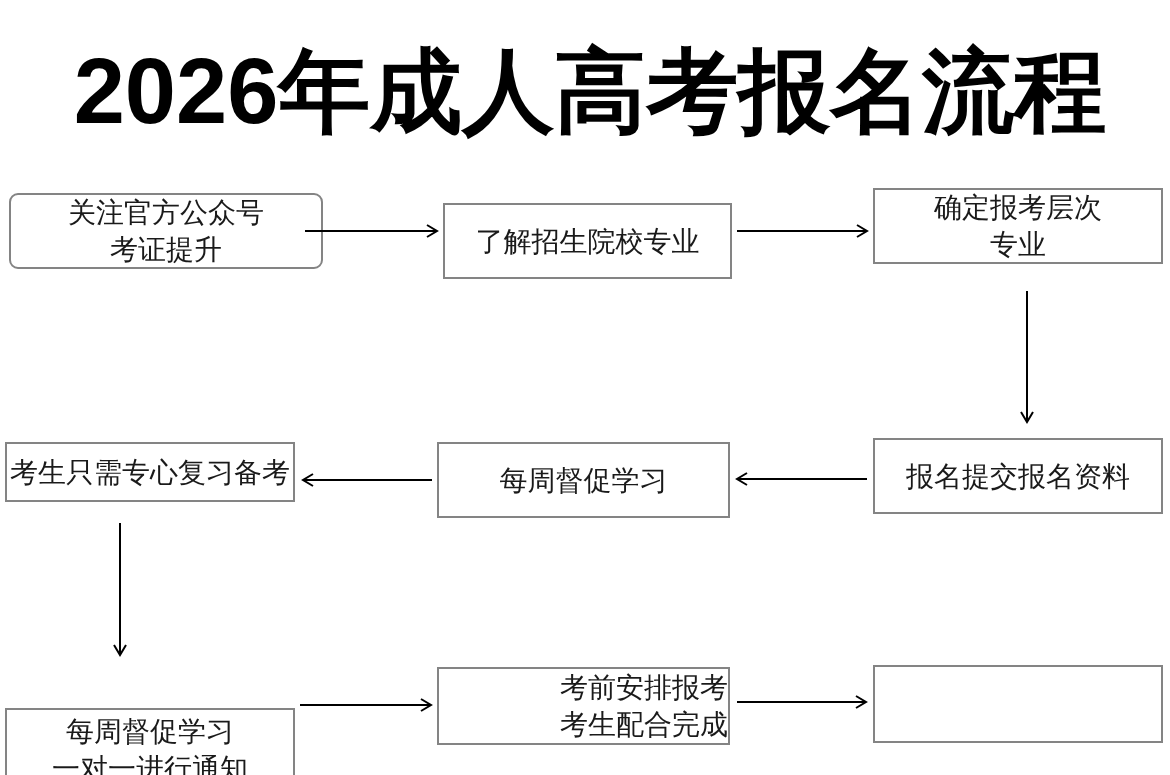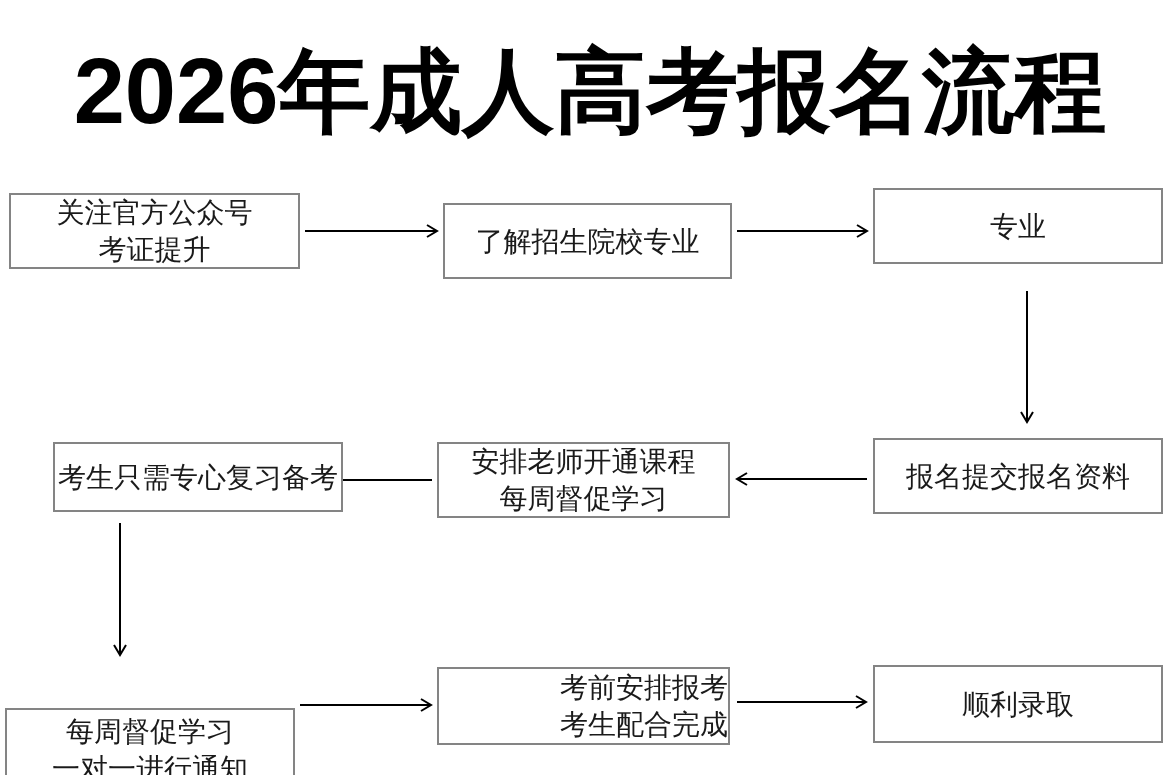--- a/index.html
+++ b/index.html
@@ -56,68 +56,68 @@
     fill: none;
   }
 </style>
 </head>
 <body>
 
 <div class="canvas">
 
   <h1 class="title">2026年成人高考报名流程</h1>
 
-  <div class="box" style="left:9px; top:193px; width:291px; height:76px;">
+  <div class="box" style="left:9px; top:193px; width:314px; height:76px;border-radius:9px;">
     <div class="line">关注官方公众号</div>
     <div class="line">考证提升</div>
   </div>
 
   <svg class="arrow" style="left:305px; top:223px;" width="134" height="16">
     <line x1="0" y1="8" x2="131" y2="8"></line>
     <path d="M122,2 L132,8 L122,14"></path>
   </svg>
 
   <div class="box" style="left:443px; top:203px; width:289px; height:76px;">
     <div class="line">了解招生院校专业</div>
   </div>
 
   <svg class="arrow" style="left:737px; top:223px;" width="132" height="16">
     <line x1="0" y1="8" x2="129" y2="8"></line>
     <path d="M120,2 L130,8 L120,14"></path>
   </svg>
 
   <div class="box" style="left:873px; top:188px; width:290px; height:76px;">
+    <div class="line">确定报考层次</div>
     <div class="line">专业</div>
   </div>
 
   <svg class="arrow" style="left:1019px; top:291px;" width="16" height="133">
     <line x1="8" y1="0" x2="8" y2="130"></line>
     <path d="M2,121 L8,131 L14,121"></path>
   </svg>
 
   <div class="box" style="left:873px; top:438px; width:290px; height:76px;">
     <div class="line">报名提交报名资料</div>
   </div>
 
   <svg class="arrow" style="left:736px; top:471px;" width="132" height="16">
     <line x1="131" y1="8" x2="2" y2="8"></line>
     <path d="M11,2 L1,8 L11,14"></path>
   </svg>
 
   <div class="box" style="left:437px; top:442px; width:293px; height:76px;">
-    <div class="line">安排老师开通课程</div>
     <div class="line">每周督促学习</div>
   </div>
 
   <svg class="arrow" style="left:302px; top:472px;" width="131" height="16">
     <line x1="130" y1="8" x2="2" y2="8"></line>
     <path d="M11,2 L1,8 L11,14"></path>
   </svg>
 
-  <div class="box" style="left:5px; top:442px; width:290px; height:70px;margin-left:48px;">
+  <div class="box" style="left:5px; top:442px; width:290px; height:60px;">
     <div class="line">考生只需专心复习备考</div>
   </div>
 
   <svg class="arrow" style="left:112px; top:523px;" width="16" height="134">
     <line x1="8" y1="0" x2="8" y2="131"></line>
     <path d="M2,122 L8,132 L14,122"></path>
   </svg>
 
   <div class="box" style="left:5px; top:708px; width:290px; height:84px;">
     <div class="line">每周督促学习</div>
@@ -133,16 +133,15 @@
     <div class="line">考前安排报考</div>
     <div class="line">考生配合完成</div>
   </div>
 
   <svg class="arrow" style="left:737px; top:694px;" width="131" height="16">
     <line x1="0" y1="8" x2="128" y2="8"></line>
     <path d="M119,2 L129,8 L119,14"></path>
   </svg>
 
   <div class="box" style="left:873px; top:665px; width:290px; height:78px;">
-    <div class="line">顺利录取</div>
   </div>
 
 </div>
 
 </body></html>

